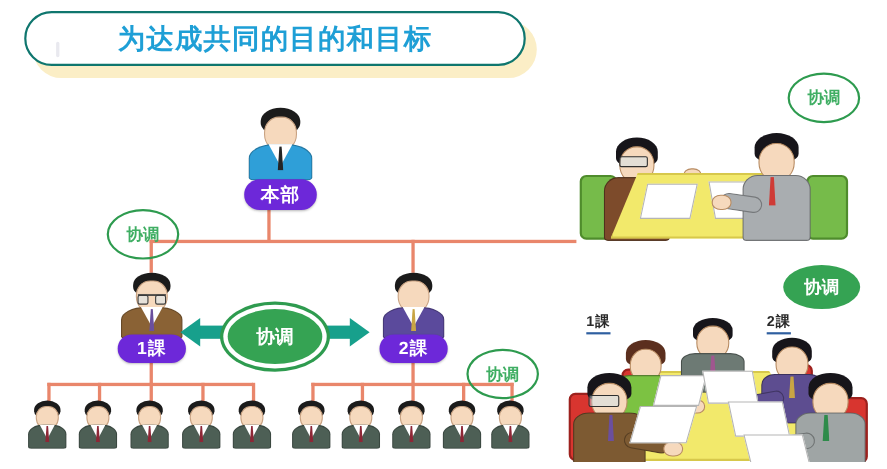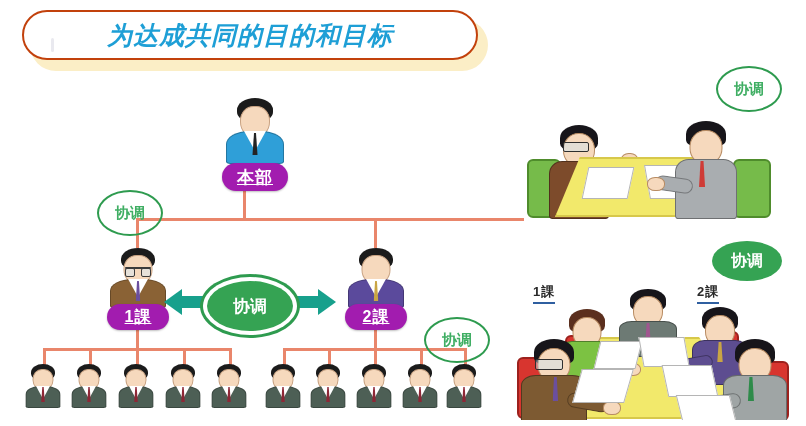--- a/index.html
+++ b/index.html
@@ -32,27 +32,26 @@
     background: #fbeec6;
     border-radius: 26px;
   }
   #title-box {
     position: absolute;
     left: 0;
     top: 0;
     width: 456px;
     height: 50px;
     background: #ffffff;
-    border: 2px solid #c2410c;
+    border: 2px solid #0f766e;
     border-radius: 26px;
     box-sizing: border-box;
     display: flex;
     align-items: center;
     justify-content: center;
-    font-style: italic;
   }
   #title-text {
     color: #1e9fd6;
     font-size: 25px;
     font-weight: bold;
     letter-spacing: 1px;
     white-space: nowrap;
     text-shadow: 0 1px 0 rgba(255,255,255,0.9);
   }
   #title-glyph {
@@ -69,31 +68,30 @@
   .conn {
     position: absolute;
     background: #e9866b;
   }
   .conn-v { width: 3px; }
   .conn-h { height: 3px; }
 
   
   .pill {
     position: absolute;
-    background: #a21caf;
+    background: #6d28d9;
     color: #ffffff;
     border-radius: 14px;
     font-size: 17px;
     font-weight: bold;
     display: flex;
     align-items: center;
     justify-content: center;
     letter-spacing: 1px;
     box-shadow: 0 1px 2px rgba(0,0,0,0.25);
-    text-decoration: underline;
   }
   #pill-honbu { left: 222px; top: 163px; width: 66px; height: 28px; }
   #pill-ka1   { left: 107px; top: 304px; width: 62px; height: 26px; font-size: 16px; }
   #pill-ka2   { left: 345px; top: 304px; width: 62px; height: 26px; font-size: 16px; }
 
   
   .ellipse-outline {
     position: absolute;
     border: 2px solid #2e9b4f;
     border-radius: 50%;

